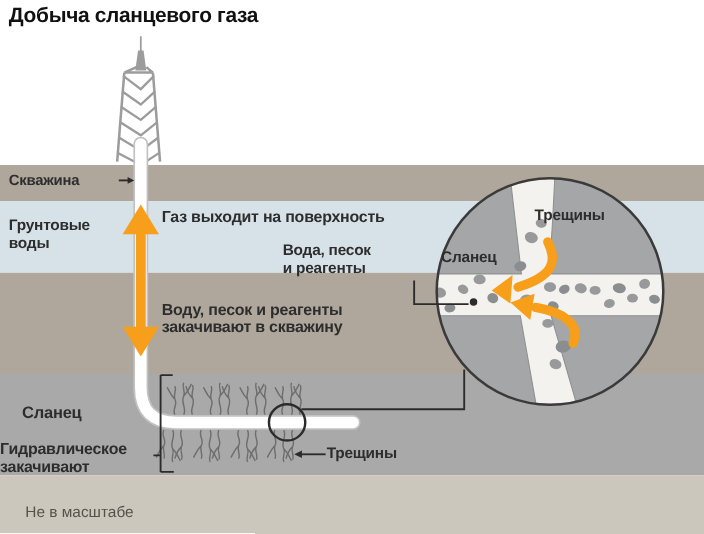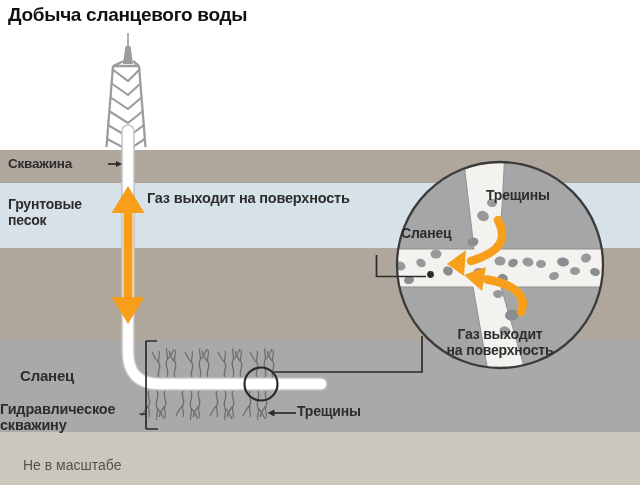--- a/index.html
+++ b/index.html
@@ -151,27 +151,29 @@
       </g>
       <circle cx="500" cy="265" r="103" fill="none" stroke="#3a3a3a" stroke-width="2.3"></circle>
     </g>
 
     <g>
       <path d="M376.5,255 V276.5 H426" fill="none" stroke="#2b2b2b" stroke-width="1.7"></path>
       <circle cx="430.5" cy="274.5" r="3.4" fill="#2b2b2b"></circle>
     </g>
   </svg>
 
-  <div class="lbl" id="t-title">Добыча сланцевого воды</div>
+  <div class="lbl" id="t-title">Добыча сланцевого газа</div>
   <div class="lbl right" id="t-well">Скважина</div>
   <div class="lbl right" id="t-groundwater">Грунтовые
-песок</div>
+воды</div>
   <div class="lbl" id="t-gas-surface">Газ выходит на поверхность</div>
+  <div class="lbl right" id="t-water-sand">Вода, песок
+и реагенты</div>
+  <div class="lbl" id="t-injection">Воду, песок и реагенты
+закачивают в скважину</div>
   <div class="lbl right" id="t-shale">Сланец</div>
   <div class="lbl right" id="t-fracking">Гидравлическое
-скважину</div>
+закачивают</div>
   <div class="lbl" id="t-fissures">Трещины</div>
   <div class="lbl" id="t-footnote">Не в масштабе</div>
   <div class="lbl" id="t-inset-fissures">Трещины</div>
   <div class="lbl" id="t-inset-shale">Сланец</div>
-  <div class="lbl center" id="t-inset-gas">Газ выходит
-на поверхность</div>
 </div>
 
 </body></html>

